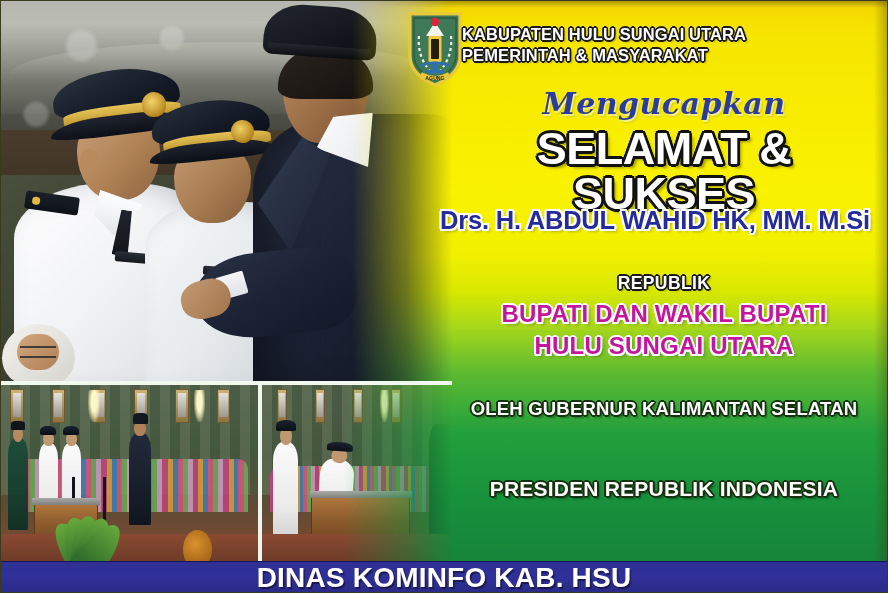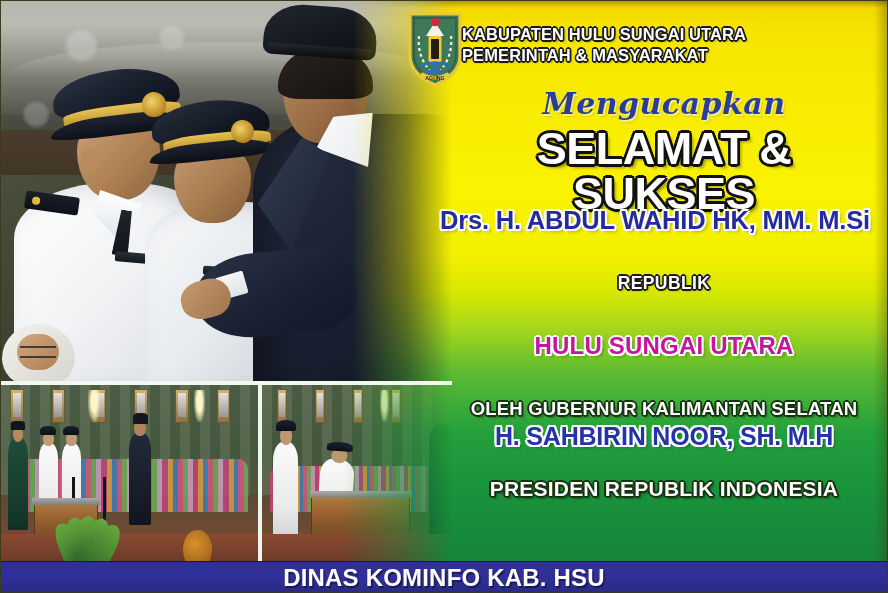--- a/index.html
+++ b/index.html
@@ -599,21 +599,21 @@
 
   
   .footer{
     position:absolute;left:0;bottom:0;width:888px;height:31px;
     background:linear-gradient(to bottom,#2f2f93 0%,#30309a 45%,#2a2a86 100%);
     border-top:1px solid #15155e;
   }
   .footer span{
     display:block;width:100%;text-align:center;
     line-height:31px;
-    color:#fff;font-weight:bold;font-size:24px;letter-spacing:.2px;
+    color:#fff;font-weight:bold;font-size:28px;letter-spacing:.2px;
     text-shadow:1.5px 1.5px 1px rgba(0,0,0,.45);
   }
 
   
   .frame{
     position:absolute;left:0;top:0;width:888px;height:593px;
     border:1px solid #3a3a1e;box-sizing:border-box;pointer-events:none;
   }
 </style>
 </head>
@@ -765,25 +765,25 @@
     <div class="mengucapkan">Mengucapkan</div>
 
     <div class="selamat">SELAMAT &amp; SUKSES</div>
 
 
     <div class="name1">Drs. H. ABDUL WAHID HK, MM. M.Si</div>
 
 
     <div class="sebagai">REPUBLIK</div>
 
+    <div class="magenta m1">BUPATI DAN WAKIL BUPATI</div>
     <div class="magenta m2">HULU SUNGAI UTARA</div>
 
     <div class="oleh">OLEH GUBERNUR KALIMANTAN SELATAN</div>
 
-    <div class="gubernur">H. SAHBIRIN NOOR, SH. M.H</div>
 
 
     <div class="presiden">PRESIDEN REPUBLIK INDONESIA</div>
 
 
   </div>
 
   <div class="footer">
     <span>DINAS KOMINFO KAB. HSU</span>
   </div>

